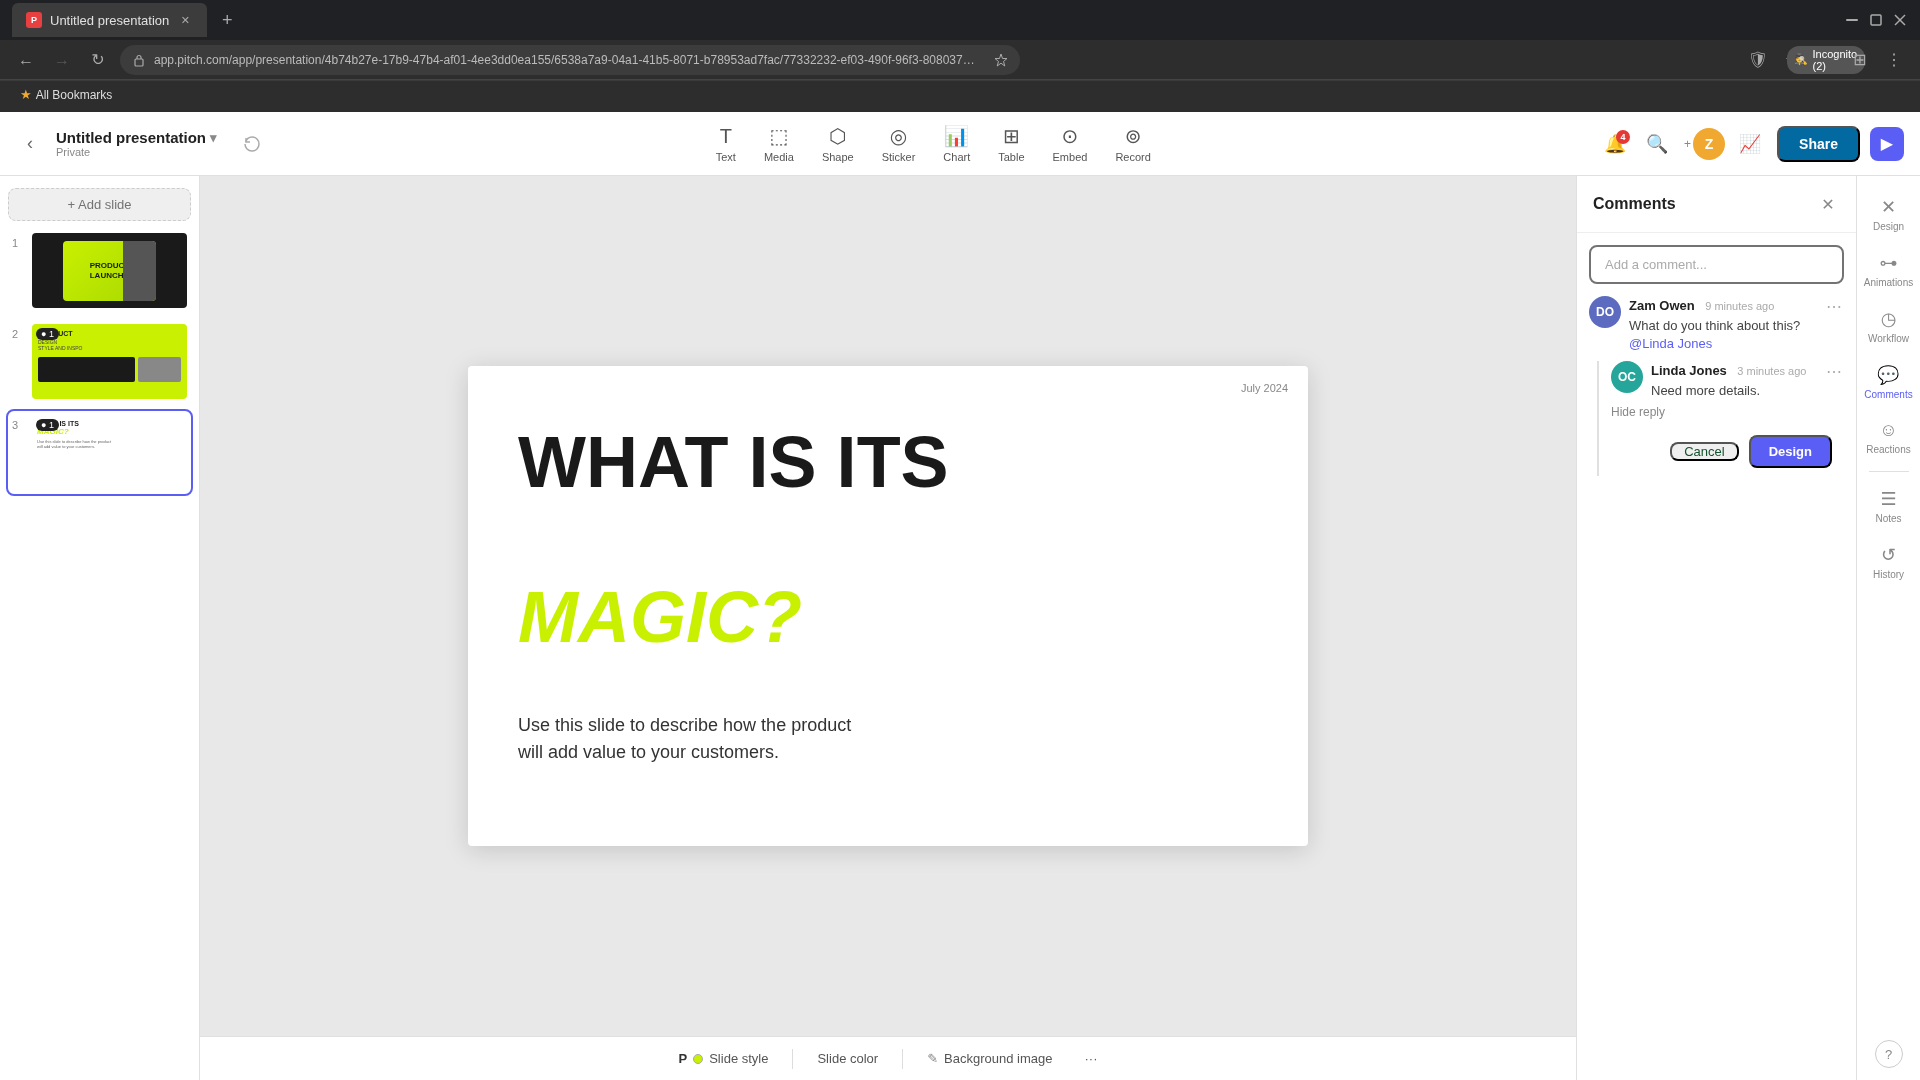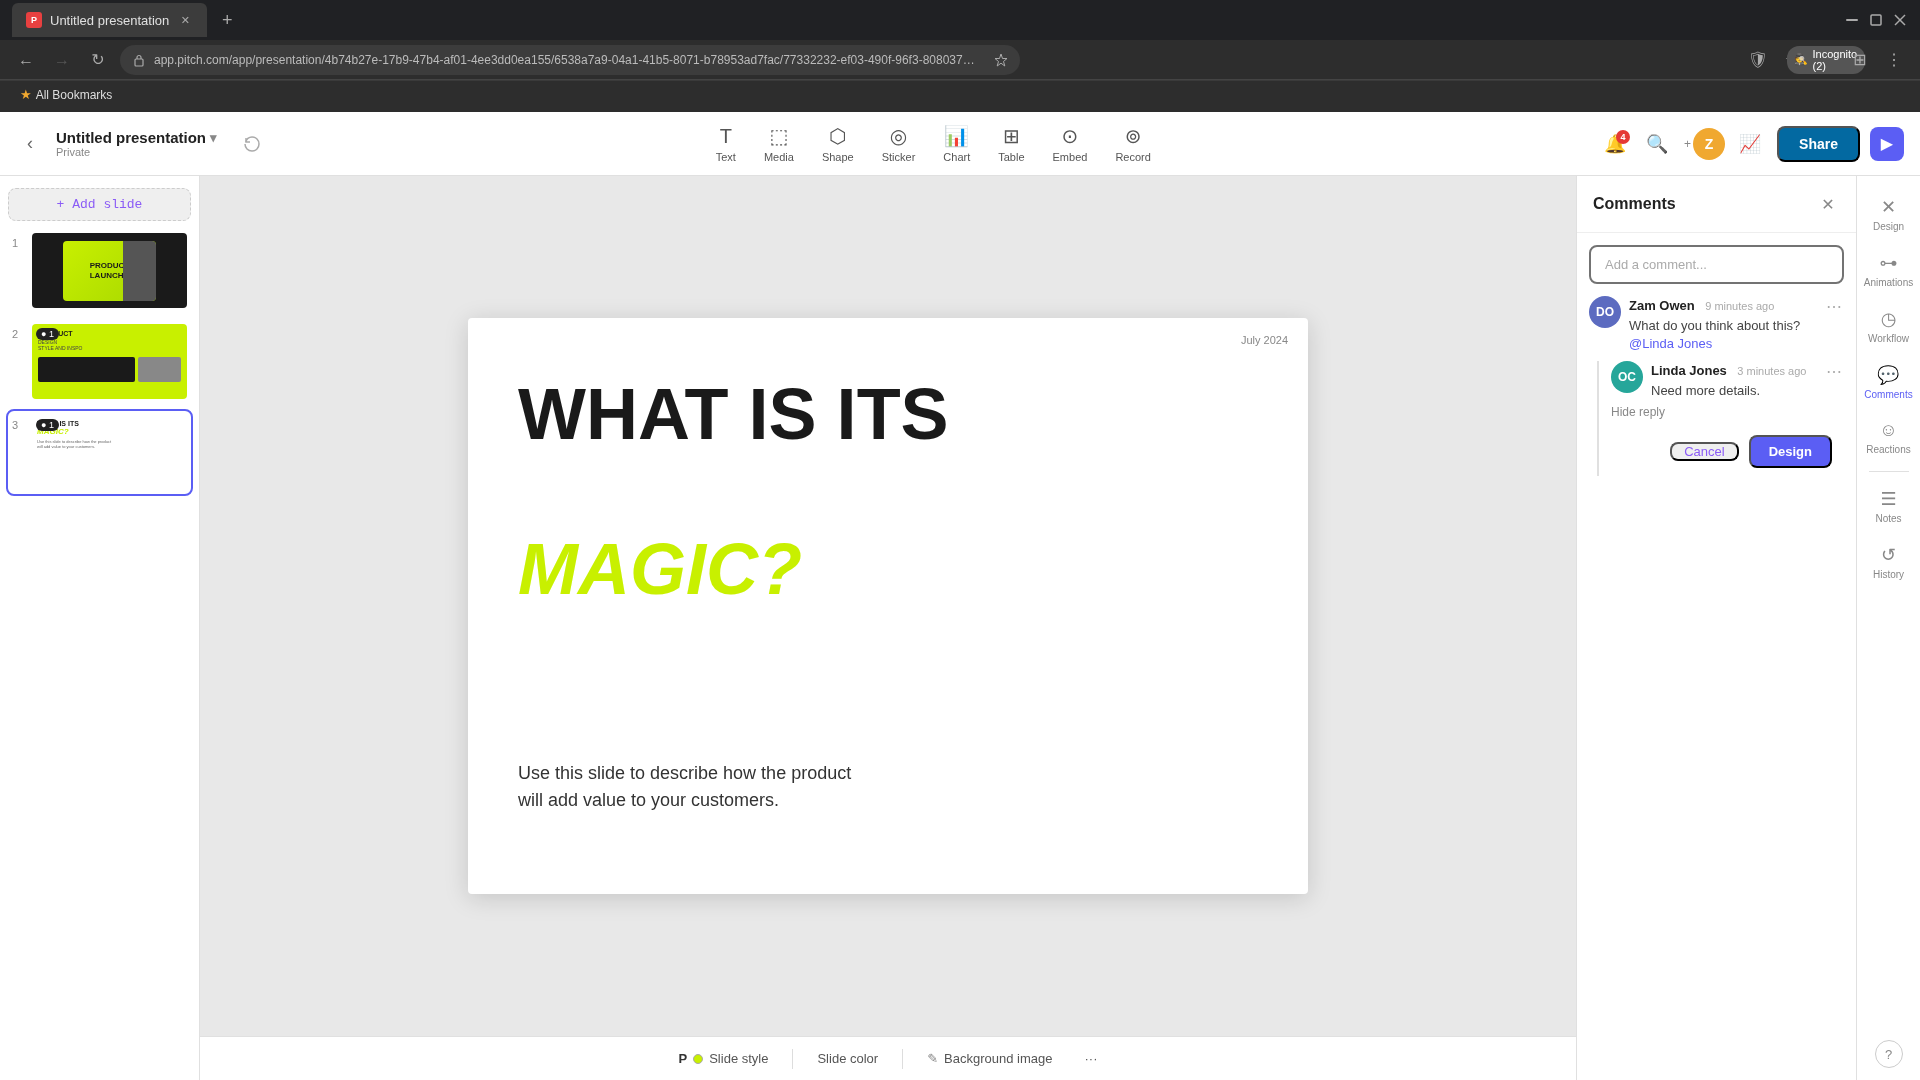--- a/index.html
+++ b/index.html
@@ -45,21 +45,21 @@
     .add-user-btn { width: 32px; height: 32px; border-radius: 50%; background: #f0a830; display: flex; align-items: center; justify-content: center; color: #fff; font-size: 14px; font-weight: 700; cursor: pointer; }
     .analytics-btn { width: 32px; height: 32px; display: flex; align-items: center; justify-content: center; color: #555; font-size: 18px; cursor: pointer; }
     .share-btn { background: #0369a1; color: #fff; border-radius: 8px; padding: 8px 20px; font-size: 14px; font-weight: 600; cursor: pointer; }
     .present-btn { width: 34px; height: 34px; background: #5b5ef4; border-radius: 8px; display: flex; align-items: center; justify-content: center; color: #fff; font-size: 16px; cursor: pointer; }
 
     
     .main-content { display: flex; flex: 1; overflow: hidden; }
 
     
     .sidebar { width: 200px; background: #fff; border-right: 1px solid #e0e0e0; display: flex; flex-direction: column; padding: 12px 8px; gap: 8px; overflow-y: auto; }
-    .add-slide-btn { display: flex; align-items: center; gap: 6px; padding: 8px 16px; border: 1.5px dashed #ccc; border-radius: 8px; color: #8b5cf6; font-size: 13px; cursor: pointer; width: 100%; justify-content: center; font-family: Liberation Mono, monospace; }
+    .add-slide-btn { display: flex; align-items: center; gap: 6px; padding: 8px 16px; border: 1.5px dashed #ccc; border-radius: 8px; color: #737373; font-size: 13px; cursor: pointer; width: 100%; justify-content: center; }
     .slide-item { display: flex; gap: 8px; align-items: flex-start; padding: 4px; border-radius: 6px; cursor: pointer; position: relative; }
     .slide-item.active { outline: 2px solid #5b5ef4; border-radius: 6px; }
     .slide-number { font-size: 11px; color: #888; width: 12px; flex-shrink: 0; padding-top: 4px; }
     .slide-thumb { flex: 1; border-radius: 4px; overflow: hidden; position: relative; }
     .slide-badge { position: absolute; top: 4px; left: 4px; background: #222; color: #fff; font-size: 9px; padding: 1px 5px; border-radius: 10px; display: flex; align-items: center; gap: 2px; }
 
     
     .thumb-1 { background: #1a1a1a; height: 75px; display: flex; align-items: center; justify-content: center; }
     .thumb-1-inner { background: linear-gradient(135deg, #c8f000 0%, #a8d800 100%); width: 60%; height: 80%; display: flex; align-items: center; justify-content: center; border-radius: 4px; position: relative; padding: 8px; }
     .thumb-1-text { color: #1a1a1a; font-size: 8px; font-weight: 900; text-transform: uppercase; line-height: 1.2; }
@@ -69,21 +69,21 @@
     .thumb-2-sub { font-size: 5px; color: #444; }
 
     .thumb-3 { background: #fff; height: 75px; padding: 5px; }
     .thumb-3-heading { font-size: 7px; font-weight: 900; color: #1a1a1a; text-transform: uppercase; }
     .thumb-3-green { color: #c8f000; font-style: italic; font-size: 8px; font-weight: 900; }
     .thumb-3-body { font-size: 4px; color: #666; margin-top: 3px; }
 
     
     .canvas-area { flex: 1; display: flex; flex-direction: column; background: #e8e8e8; }
     .canvas-wrapper { flex: 1; display: flex; align-items: center; justify-content: center; padding: 20px; }
-    .slide-canvas { background: #fff; width: 840px; height: 576px; position: relative; box-shadow: 0 4px 24px rgba(0,0,0,0.15); border-radius: 4px; overflow: hidden; }
+    .slide-canvas { background: #fff; width: 840px; height: 480px; position: relative; box-shadow: 0 4px 24px rgba(0,0,0,0.15); border-radius: 4px; overflow: hidden; }
     .slide-date { position: absolute; top: 16px; right: 20px; font-size: 11px; color: #888; }
     .slide-heading { position: absolute; top: 60px; left: 50px; font-size: 72px; font-weight: 900; color: #1a1a1a; line-height: 1; text-transform: uppercase; }
     .slide-subheading { position: absolute; top: 210px; left: 50px; font-size: 72px; font-weight: 900; color: #c8f000; font-style: italic; text-transform: uppercase; }
     .slide-body { position: absolute; bottom: 80px; left: 50px; font-size: 18px; color: #333; line-height: 1.5; }
 
     
     .bottom-toolbar { display: flex; align-items: center; justify-content: center; gap: 16px; padding: 10px 20px; background: #fff; border-top: 1px solid #e0e0e0; }
     .bottom-item { display: flex; align-items: center; gap: 6px; font-size: 13px; color: #555; cursor: pointer; padding: 4px 8px; border-radius: 6px; }
     .bottom-divider { width: 1px; height: 20px; background: #ddd; }
     .style-dot { width: 10px; height: 10px; border-radius: 50%; background: #c8f000; border: 1px solid #aaa; }
@@ -104,21 +104,21 @@
     .comment-author { font-size: 13px; font-weight: 600; color: #222; }
     .comment-time { font-size: 11px; color: #aaa; margin-left: 6px; }
     .comment-text { font-size: 13px; color: #444; margin-top: 3px; line-height: 1.4; }
     .comment-mention { color: #5b5ef4; }
     .comment-more { width: 20px; height: 20px; display: flex; align-items: center; justify-content: center; color: #aaa; font-size: 16px; cursor: pointer; }
     .reply-thread { margin-left: 8px; border-left: 2px solid #e0e0e0; padding-left: 12px; }
     .hide-reply { font-size: 12px; color: #888; cursor: pointer; margin-top: 4px; }
     .reply-box { border: 1px solid #e0e0e0; border-radius: 8px; padding: 10px 14px; font-size: 13px; color: #aaa; min-height: 70px; background: #fafafa; cursor: text; position: relative; }
     .reply-cursor { color: #333; }
     .reply-actions { display: flex; justify-content: flex-end; gap: 10px; padding: 8px 12px; align-items: center; }
-    .cancel-btn { font-size: 13px; color: #8b5cf6; cursor: pointer; padding: 0 12px; border-radius: 8px; }
+    .cancel-btn { font-size: 13px; color: #14532d; cursor: pointer; padding: 0 12px; border-radius: 8px; }
     .reply-btn { background: #5b5ef4; color: #fff; border-radius: 8px; padding: 7px 18px; font-size: 13px; font-weight: 600; cursor: pointer; }
 
     
     .right-sidebar { width: 64px; background: #fff; border-left: 1px solid #e0e0e0; display: flex; flex-direction: column; align-items: center; padding: 12px 0; gap: 4px; }
     .right-tool { display: flex; flex-direction: column; align-items: center; gap: 3px; padding: 8px 4px; border-radius: 8px; cursor: pointer; color: #888; font-size: 10px; width: 56px; }
     .right-tool.active { color: #5b5ef4; }
     .right-tool-icon { font-size: 18px; }
     .right-tool-label { font-size: 10px; text-align: center; }
     .right-separator { width: 40px; height: 1px; background: #e0e0e0; margin: 4px 0; }
     .help-btn { margin-top: auto; width: 28px; height: 28px; border-radius: 50%; border: 1.5px solid #ccc; display: flex; align-items: center; justify-content: center; color: #888; font-size: 13px; cursor: pointer; }

